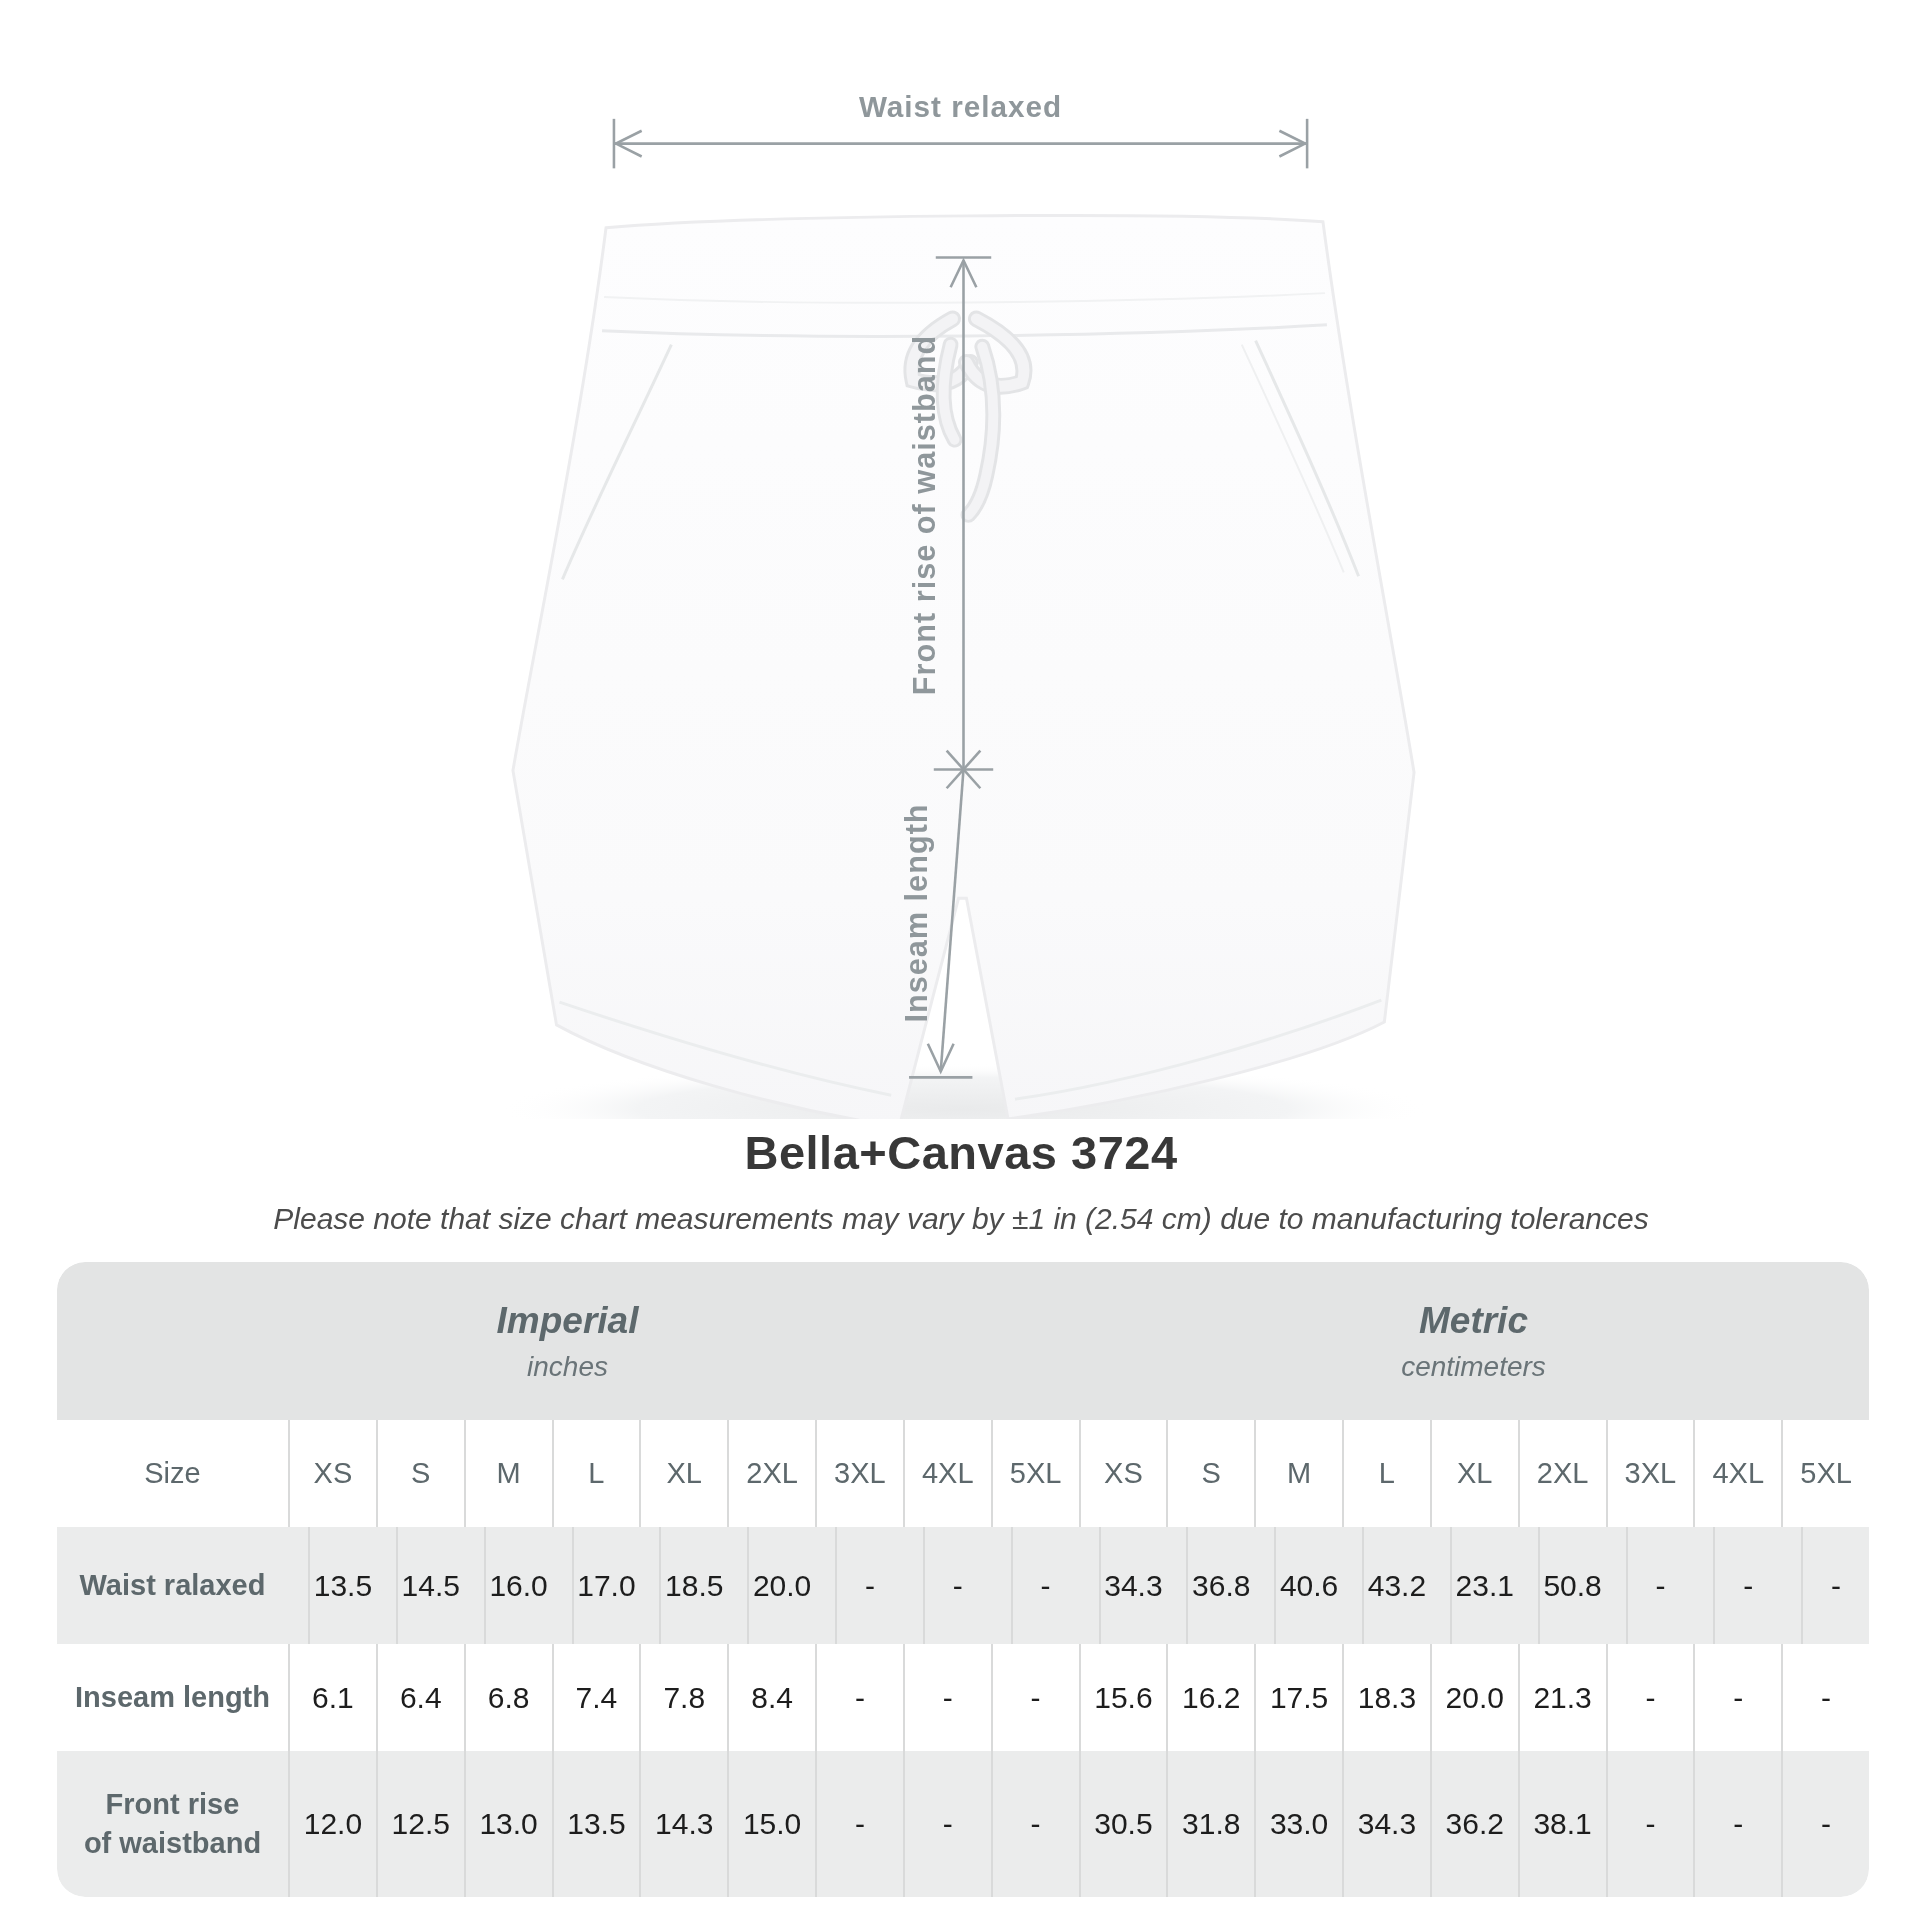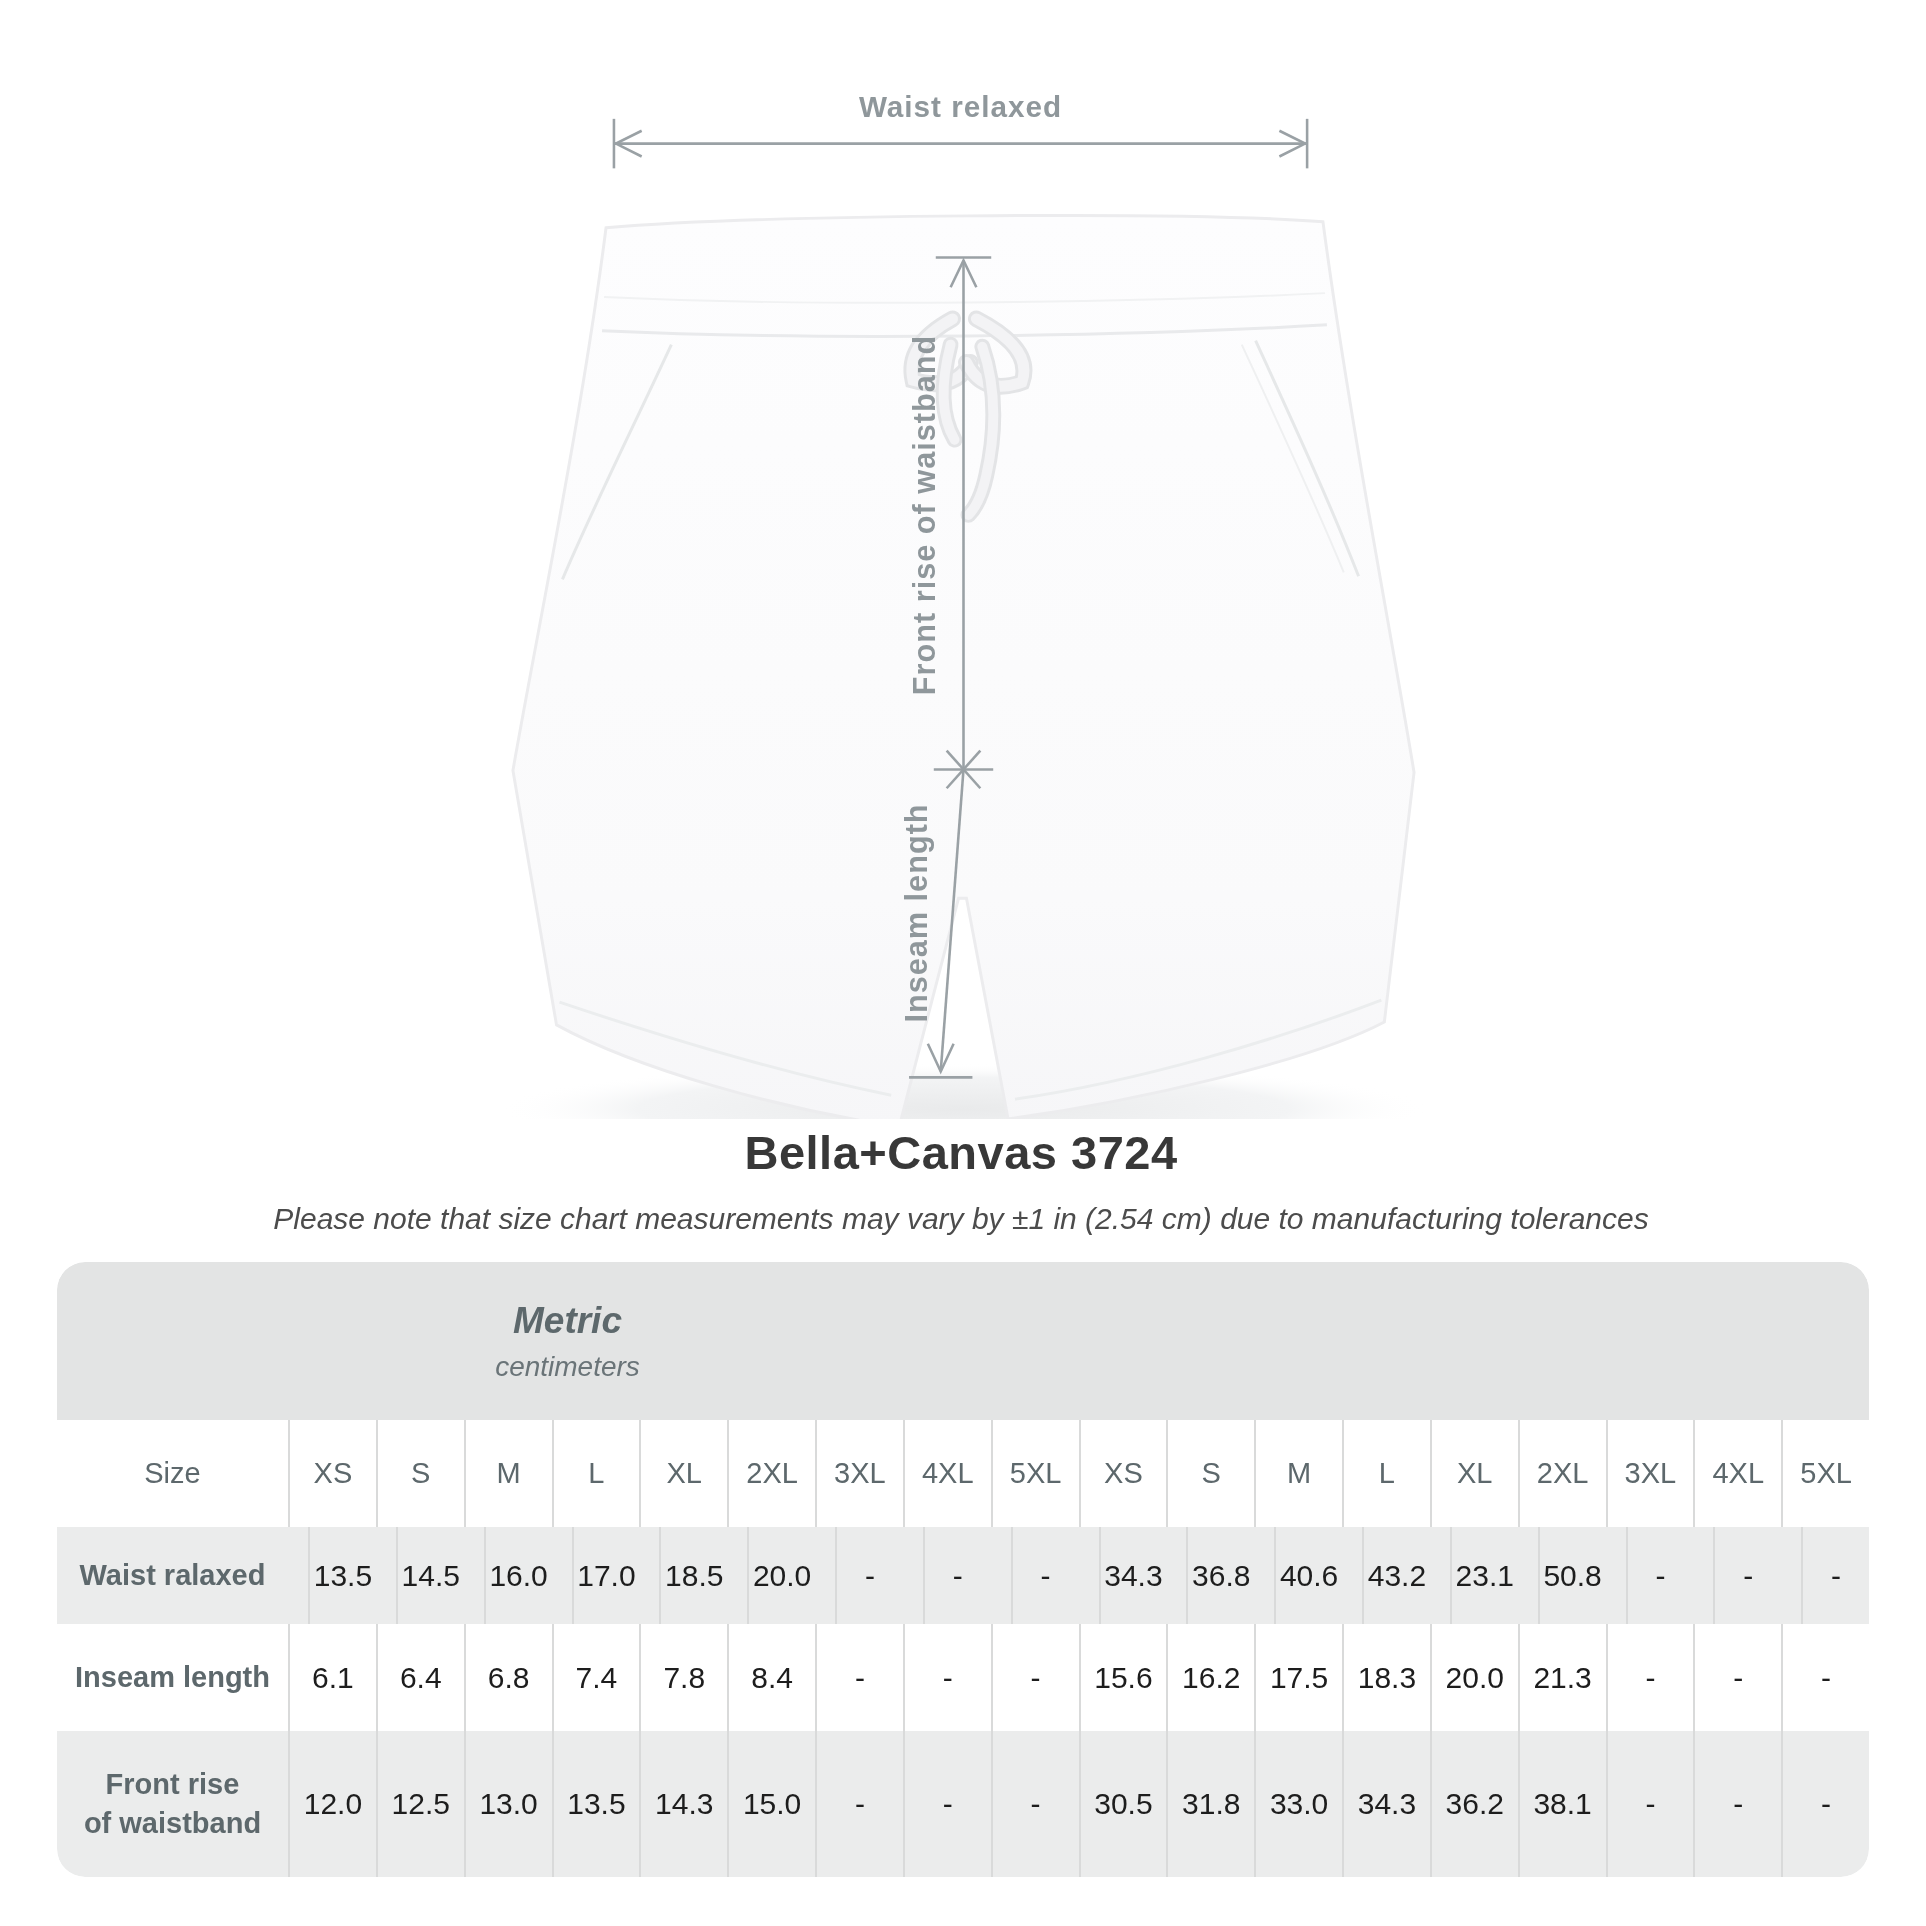--- a/index.html
+++ b/index.html
@@ -46,21 +46,21 @@
     border-left:2px solid var(--sep);
   }
   .trow .cell:first-child{border-left:none;}
   .thead-row{height:107px;background:#fff;}
   .thead-row .cell{font-size:29px;font-weight:normal;color:var(--label);}
   .data-row .cell{font-size:30px;color:var(--val);}
   .data-row .row-label{
     font-size:29px;font-weight:bold;color:var(--label);
     text-align:center;white-space:pre-line;line-height:1.35;
   }
-  .r1{height:97px;background:var(--alt);gap:20px;}
+  .r1{height:117px;background:var(--alt);gap:20px;}
   .r2{height:107px;background:#fff;}
   .r3{height:146px;background:var(--alt);border-radius:0 0 28px 28px;}
 
   svg text{font-family:"Liberation Sans", sans-serif;}
 </style>
 </head>
 <body>
 
 <div class="page">
 
@@ -147,20 +147,24 @@
   </svg>
 
   <div class="title-block">
     <div class="product-title">Bella+Canvas 3724</div>
     <div class="product-note">Please note that size chart measurements may vary by ±1 in (2.54 cm) due to manufacturing tolerances</div>
   </div>
 
   <div class="size-table">
 
     <div class="band">
+      <div class="band-cell">
+        <div class="unit-name">Imperial</div>
+        <div class="unit-sub">inches</div>
+      </div>
       <div class="band-cell">
         <div class="unit-name">Metric</div>
         <div class="unit-sub">centimeters</div>
       </div>
     </div>
 
     <div class="trow thead-row">
       <div class="cell">Size</div>
       <div class="cell">XS</div>
       <div class="cell">S</div>

